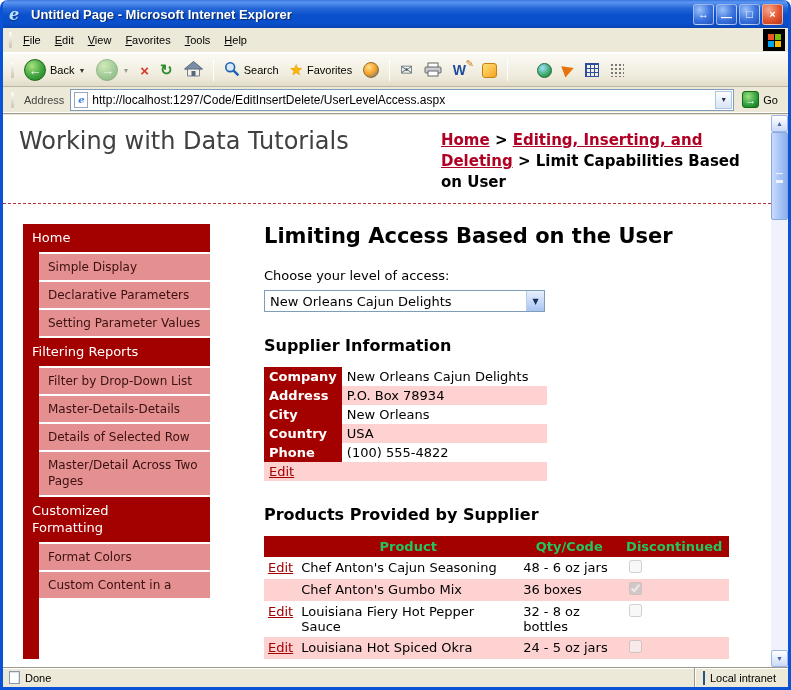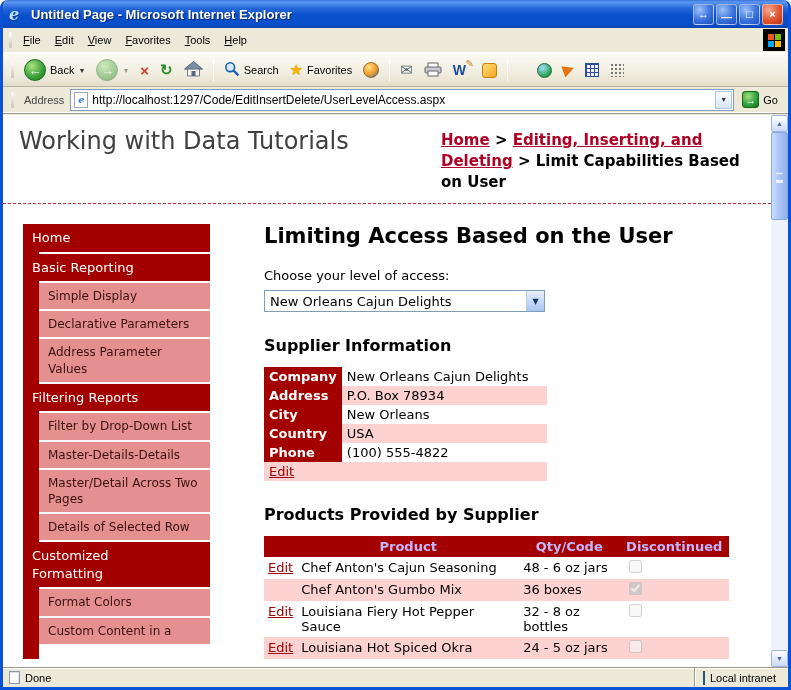--- a/index.html
+++ b/index.html
@@ -125,21 +125,21 @@
              background:linear-gradient(#e8f0fc,#c2d6f8 60%,#a8c4f0); }
   .main h2 { font-size:16px; font-weight:bold; margin:24px 0 12px; }
 
   table { border-collapse:collapse; }
   .sup th { background:#a30000; color:#fff; text-align:left; font-weight:bold; padding:2px 5px; font-size:13px; }
   .sup td { padding:2px 5px; font-size:13px; min-width:205px; }
   .sup tr:nth-child(even) td { background:#ffd2d2; }
   a.edit { color:#a30000; text-decoration:underline; cursor:pointer; font-size:13px; }
 
   .prod { margin-top:4px; }
-  .prod th { background:#a30000; color:#c4b5fd; font-weight:bold; padding:3px 4px; font-size:13px; text-align:center; }
+  .prod th { background:#a30000; color:#22c55e; font-weight:bold; padding:3px 4px; font-size:13px; text-align:center; }
   .prod td { padding:3px 4px; font-size:13px; vertical-align:top; }
   .prod tbody tr:nth-child(even) { background:#ffd2d2; }
   .prod .c-edit { width:30px; } .prod .c-prod { width:222px; } .prod .c-qty { width:100px; } .prod .c-disc { width:110px; }
   .prod td.disc { padding-left:10px; }
   input[type="checkbox"] { width:13px; height:13px; }
 </style>
 </head>
 <body>
 
 <div class="win">
@@ -285,29 +285,28 @@
         <div class="site-title">Working with Data Tutorials</div>
         <div class="breadcrumb">
           <a class="bc-link">Home</a><span class="bc-sep"> &gt; </span><a class="bc-link">Editing, Inserting, and Deleting</a><span class="bc-sep"> &gt; </span><span class="bc-current">Limit Capabilities Based on User</span>
         </div>
       </div>
 
       <div class="body-row">
 
         <div class="sidebar">
           <div class="nav-h">Home</div>
-          <div class="nav-h">Basic Reporting</div>
           <div class="nav-s">Simple Display</div>
           <div class="nav-s">Declarative Parameters</div>
-          <div class="nav-s">Address Parameter Values</div>
+          <div class="nav-s">Setting Parameter Values</div>
           <div class="nav-h">Filtering Reports</div>
           <div class="nav-s">Filter by Drop-Down List</div>
           <div class="nav-s">Master-Details-Details</div>
+          <div class="nav-s">Details of Selected Row</div>
           <div class="nav-s">Master/Detail Across Two Pages</div>
-          <div class="nav-s">Details of Selected Row</div>
           <div class="nav-h">Customized Formatting</div>
           <div class="nav-s">Format Colors</div>
           <div class="nav-s">Custom Content in a</div>
         </div>
 
         <div class="main">
           <h1>Limiting Access Based on the User</h1>
 
           <div class="access-label">Choose your level of access:</div>
           <div class="sel">

